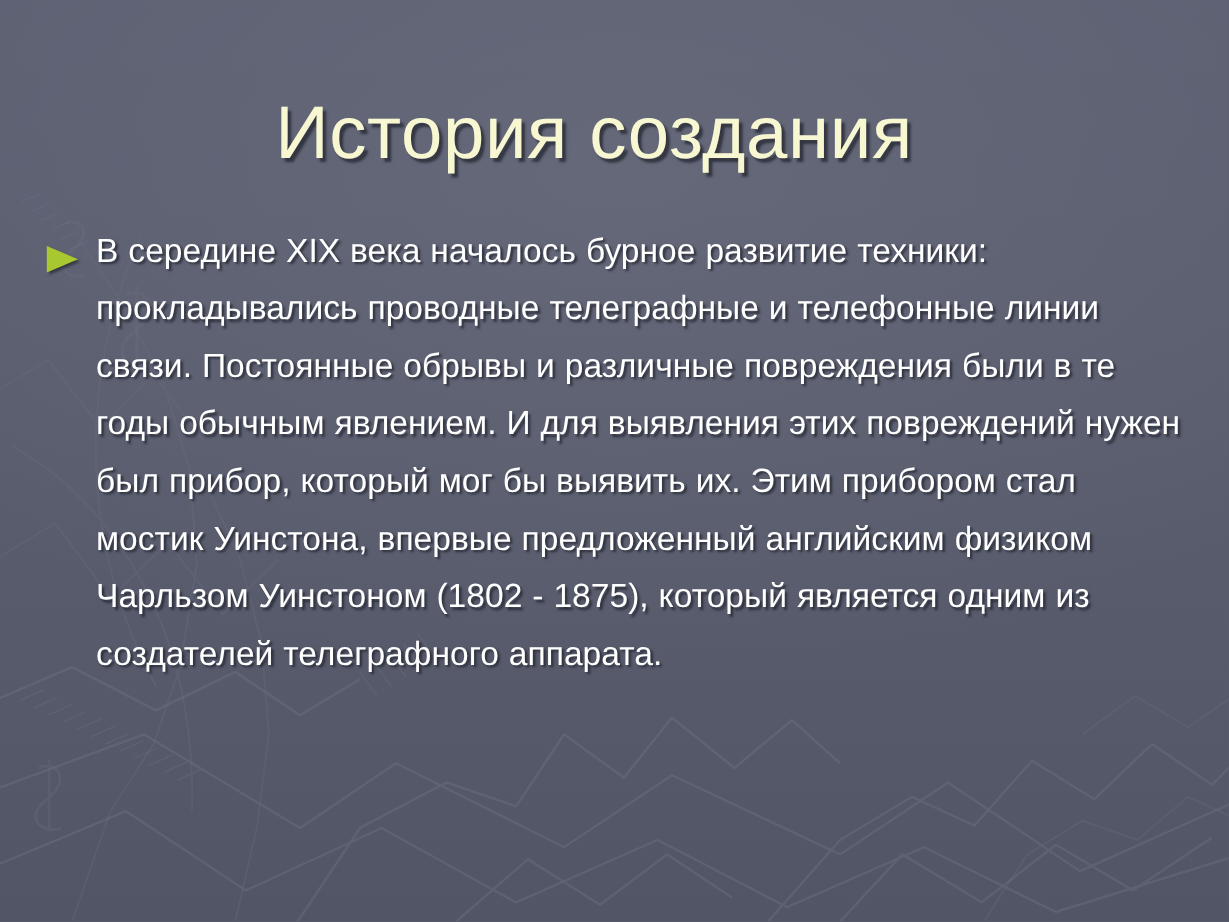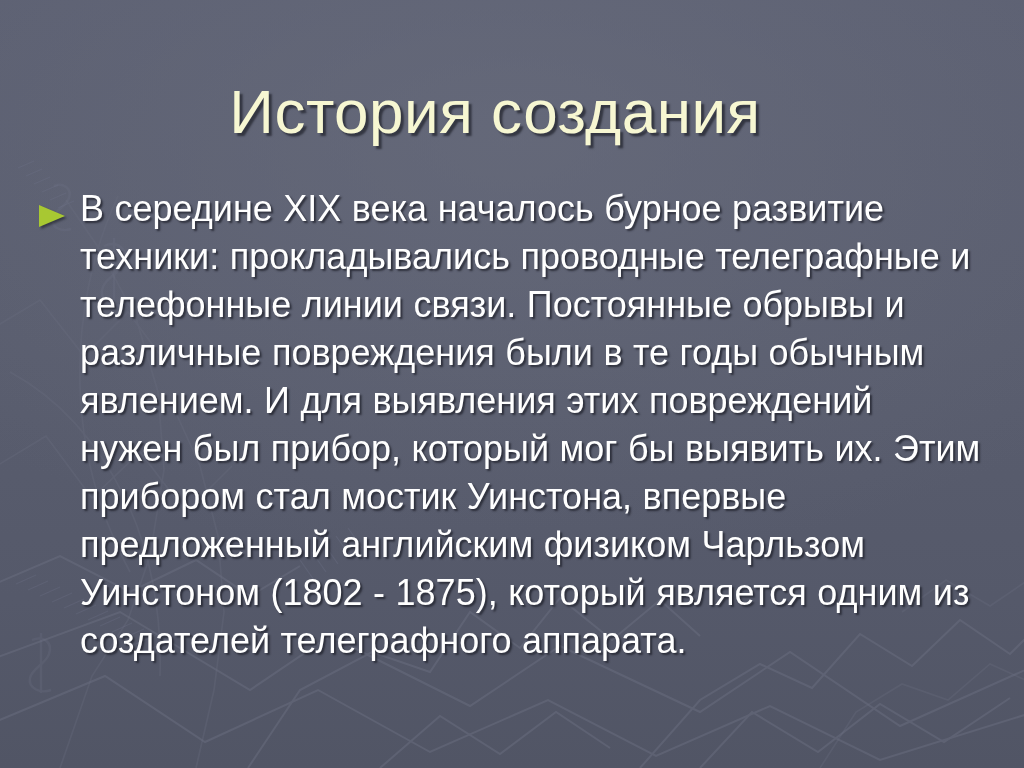--- a/index.html
+++ b/index.html
@@ -64,21 +64,21 @@
   #bullet-marker {
     flex: 0 0 auto;
     width: 32px;
     margin-top: 17px;
     margin-right: 12px;
     filter: drop-shadow(2px 2px 1px rgba(22,24,32,0.55));
   }
 
   #body-text {
     flex: 1 1 auto;
-    font-size: 36px;
+    font-size: 28px;
     line-height: 48px;
     color: #ffffff;
     text-shadow: 2px 2px 2px rgba(26,28,38,0.72);
     text-align: left;
     word-spacing: 0.5px;
   }
 </style>
 </head>
 <body>
 

